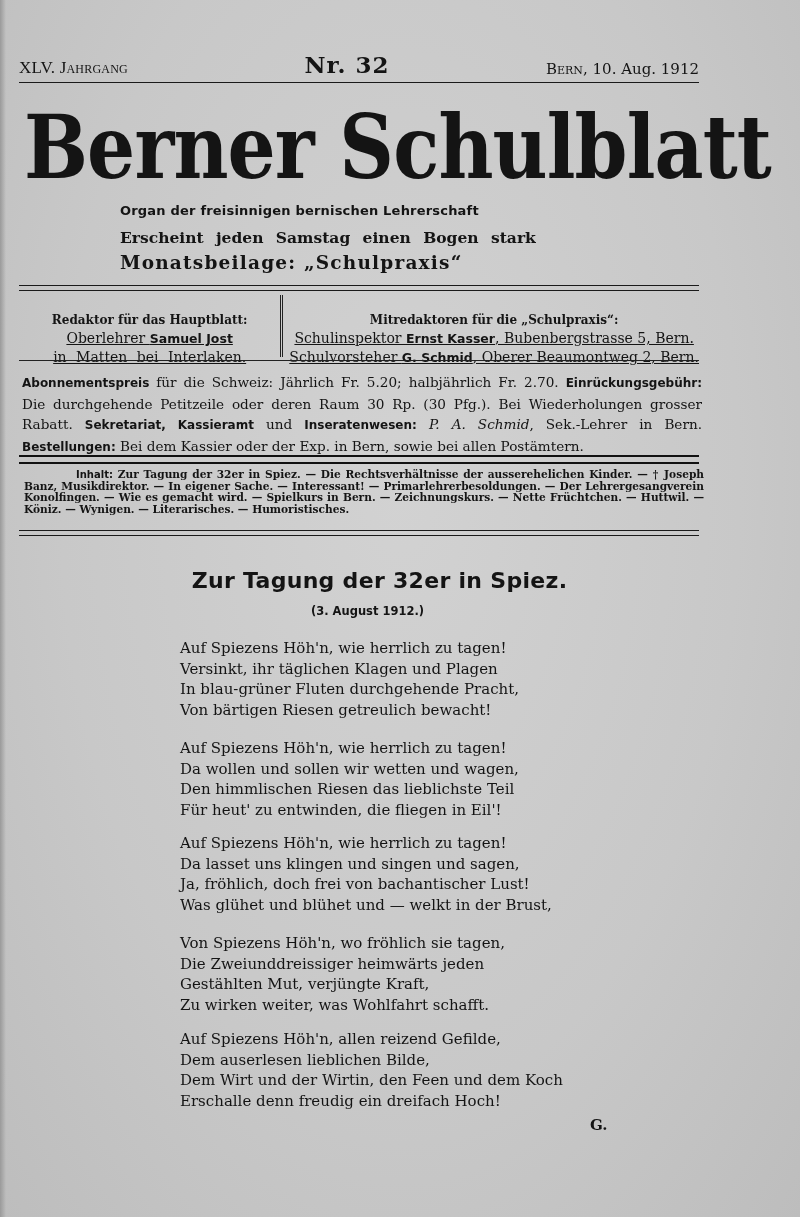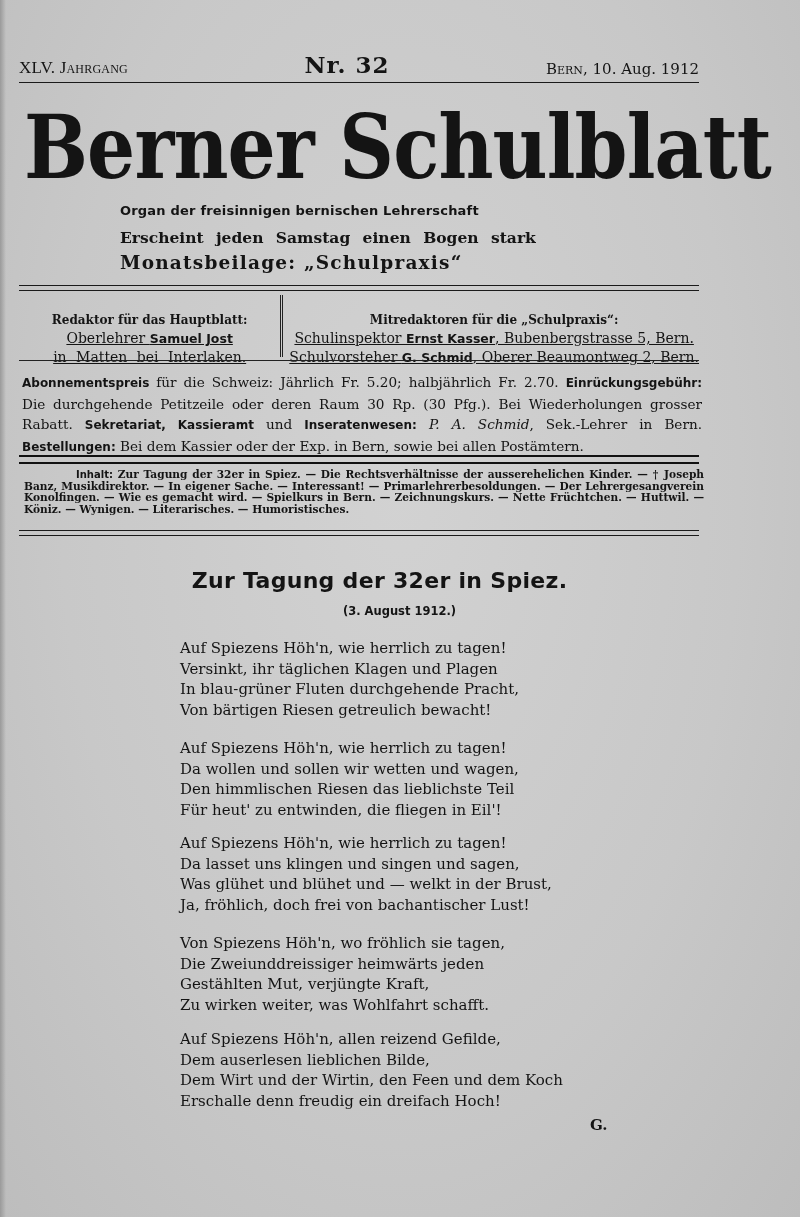--- a/index.html
+++ b/index.html
@@ -63,21 +63,21 @@
   .subs b { font-family: "DejaVu Sans", sans-serif; font-size: 12px; font-weight: 700; }
   .subs i { font-style: italic; }
 
   
   .contents { position: absolute; left: 24px; top: 469px; width: 680px; font-family: "DejaVu Serif", serif; font-weight: 700; font-size: 10.6px; line-height: 11.6px; text-align: justify; }
   .contents .lbl { font-family: "DejaVu Sans", sans-serif; font-size: 10px; }
   .contents .first { padding-left: 52px; }
 
   
   .title { position: absolute; left: 12px; width: 735px; top: 568px; text-align: center; font-family: "DejaVu Sans", sans-serif; font-weight: 700; font-size: 22px; letter-spacing: 0.3px; }
-  .dateline2 { position: absolute; left: 14px; width: 735px; top: 604px; text-align: center; font-family: "DejaVu Sans", sans-serif; font-weight: 700; font-size: 11.5px; padding-left: 18px; }
+  .dateline2 { position: absolute; left: 0; width: 735px; top: 604px; text-align: center; font-family: "DejaVu Sans", sans-serif; font-weight: 700; font-size: 11.5px; }
   .stanza { position: absolute; left: 180px; width: 440px; font-family: "DejaVu Serif", serif; font-size: 15px; line-height: 20.5px; white-space: nowrap; }
   .signature { position: absolute; left: 590px; top: 1116px; font-family: "DejaVu Serif", serif; font-weight: 700; font-size: 15px; }
 </style>
 </head>
 <body>
 
 <div class="page"></div>
 <div class="edge-left"></div>
 
 <div class="inner dateline" style="position:absolute;">
@@ -133,22 +133,22 @@
 </div>
 <div class="stanza" style="top:738px;">
   <div>Auf Spiezens Höh'n, wie herrlich zu tagen!</div>
   <div>Da wollen und sollen wir wetten und wagen,</div>
   <div>Den himmlischen Riesen das lieblichste Teil</div>
   <div>Für heut' zu entwinden, die fliegen in Eil'!</div>
 </div>
 <div class="stanza" style="top:833px;">
   <div>Auf Spiezens Höh'n, wie herrlich zu tagen!</div>
   <div>Da lasset uns klingen und singen und sagen,</div>
+  <div>Ja, fröhlich, doch frei von bachantischer Lust!</div>
   <div>Was glühet und blühet und — welkt in der Brust,</div>
-  <div>Ja, fröhlich, doch frei von bachantischer Lust!</div>
 </div>
 <div class="stanza" style="top:933px;">
   <div>Von Spiezens Höh'n, wo fröhlich sie tagen,</div>
   <div>Die Zweiunddreissiger heimwärts jeden</div>
   <div>Gestählten Mut, verjüngte Kraft,</div>
   <div>Zu wirken weiter, was Wohlfahrt schafft.</div>
 </div>
 <div class="stanza" style="top:1029px;">
   <div>Auf Spiezens Höh'n, allen reizend Gefilde,</div>
   <div>Dem auserlesen lieblichen Bilde,</div>

